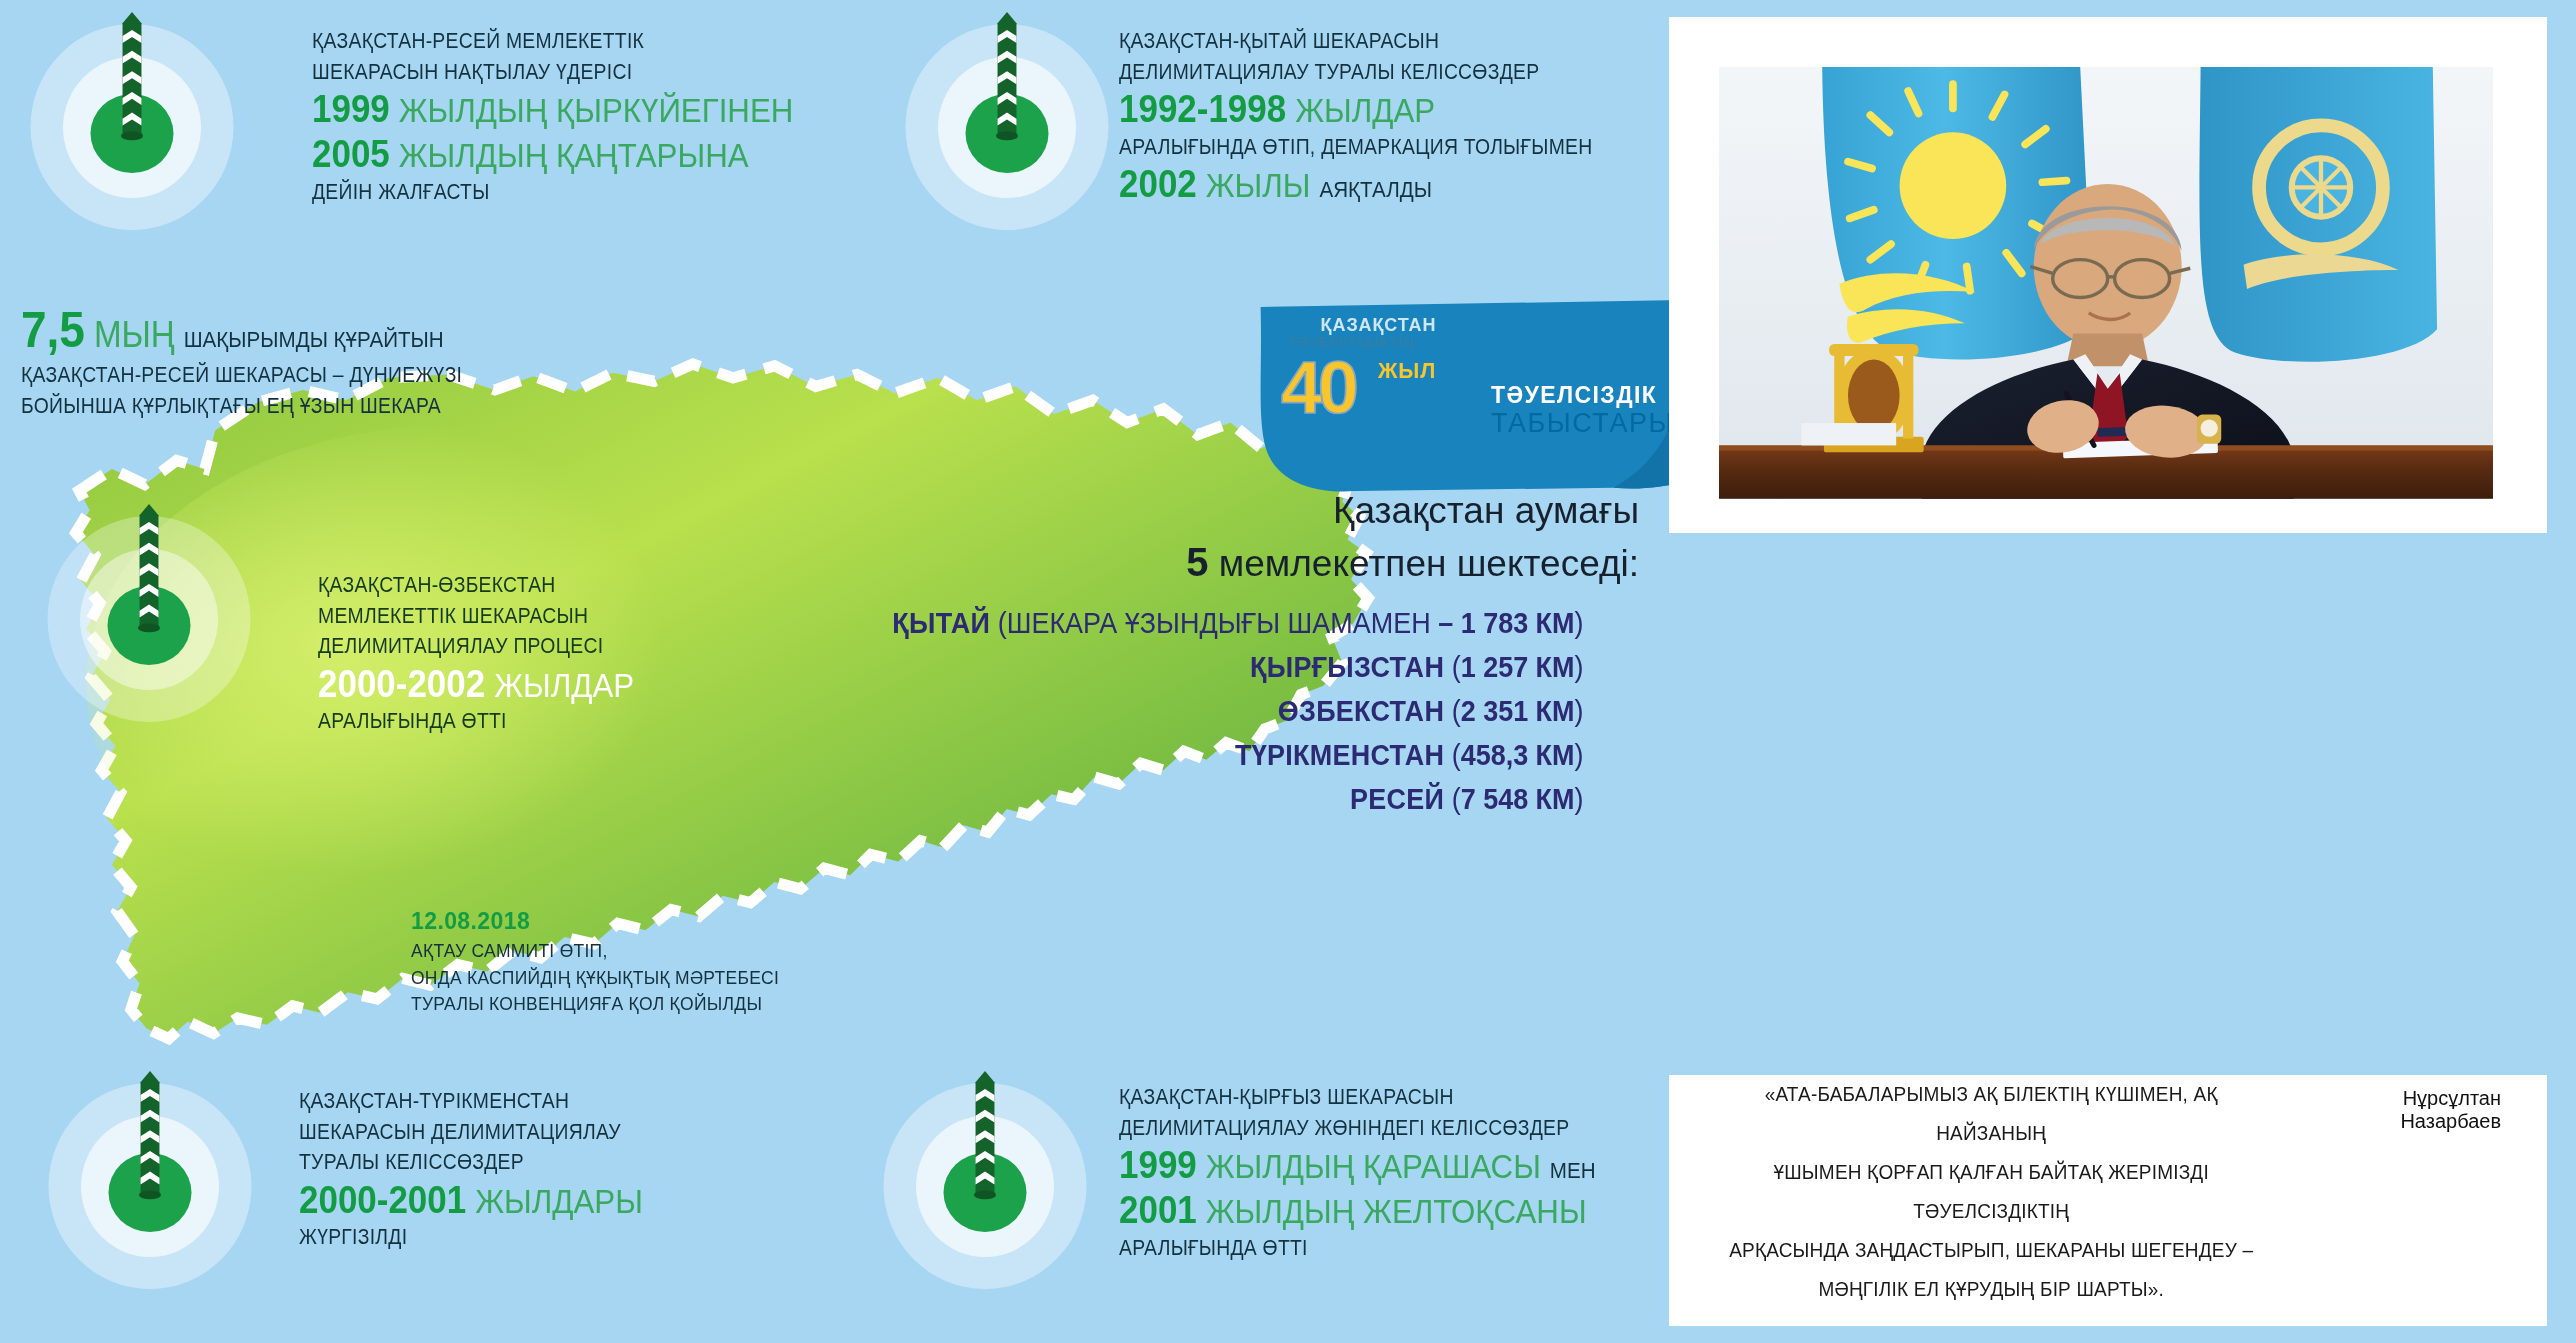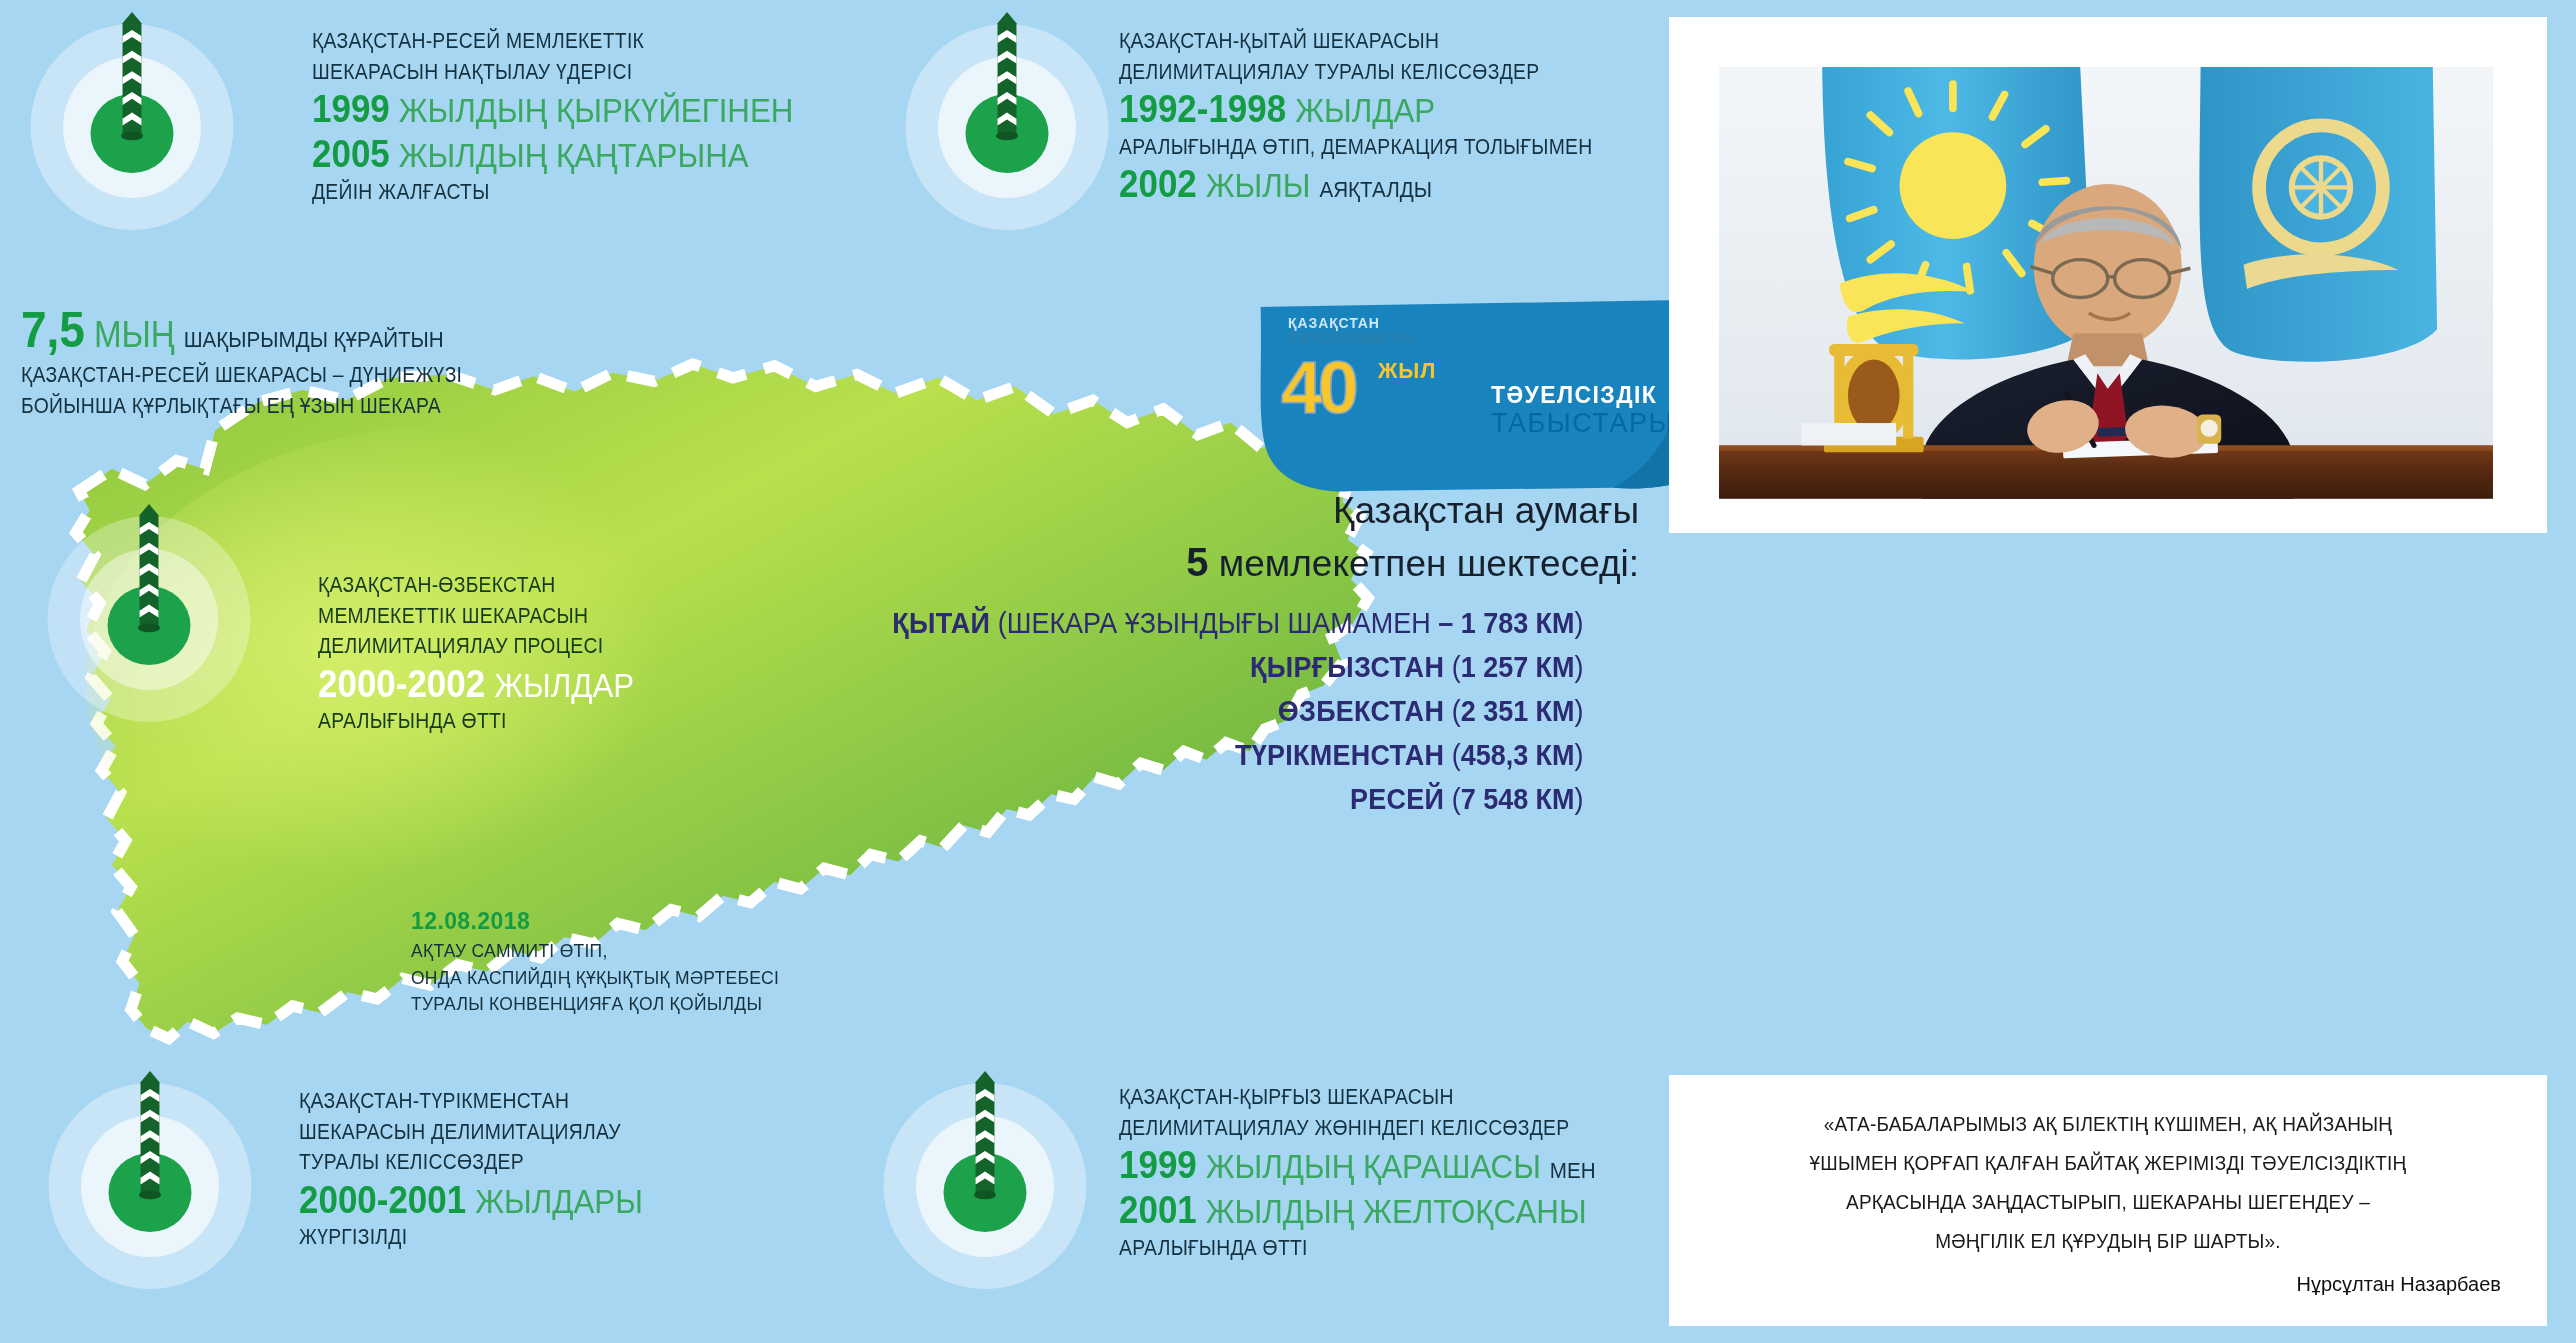--- a/index.html
+++ b/index.html
@@ -66,38 +66,38 @@
   
   .aktau{position:absolute;left:411px;top:908px;width:404px;}
   .aktau .date{font-size:23px;font-weight:bold;color:#149c45;letter-spacing:0.4px;margin-bottom:3.4px;}
   .aktau .ln{font-size:19px;color:#14313f;line-height:1.38;letter-spacing:0.3px;
     transform:scaleX(.92);transform-origin:left center;}
 
   
   .ribbon{position:absolute;left:1252px;top:288px;width:482px;height:232px;}
   .ribbon svg{position:absolute;inset:0;}
   .rb-logo{position:absolute;left:36px;top:27.5px;width:181px;}
-  .rb-logo .l1{font-size:14px;font-weight:bold;color:#cfe6f5;letter-spacing:0.9px;line-height:1.05;}
+  .rb-logo .l1{font-size:18px;font-weight:bold;color:#cfe6f5;letter-spacing:0.9px;line-height:1.05;text-align:center;}
   .rb-logo .l2{font-size:14.6px;font-weight:bold;color:#2f7fa8;letter-spacing:0.5px;line-height:1.1;}
   .rb-30{position:absolute;left:29px;top:67px;}
   .rb-30 .n30{font-size:74px;font-weight:bold;color:#f8c62c;line-height:.9;letter-spacing:-4.3px;
                -webkit-text-stroke:1.7px #8aa8bd;}
   .rb-zhyl{position:absolute;left:126px;top:71px;font-size:21.5px;font-weight:bold;color:#f8c62c;letter-spacing:0.9px;}
   .rb-right{position:absolute;left:239px;top:94px;width:224px;text-align:left;}
   .rb-right .r1{font-size:23px;font-weight:bold;color:#ffffff;letter-spacing:1.4px;line-height:1.15;}
   .rb-right .r2{font-size:27px;font-weight:400;color:#0369a1;letter-spacing:1.5px;line-height:1.15;}
 
   
   .photo-card{position:absolute;left:1669px;top:17px;width:878px;height:516px;background:#ffffff;}
   .photo{position:absolute;left:50px;top:50px;width:774px;height:432px;overflow:hidden;background:#2f6d8f;}
   .photo svg{position:absolute;inset:0;}
 
   
   .quote-card{position:absolute;left:1669px;top:1075px;width:878px;height:251px;background:#ffffff;
-    display:flex;flex-direction:column;justify-content:center;}
+    display:flex;flex-direction:row;justify-content:center;}
   .quote-card .q{
     text-align:center;font-size:20px;color:#1a1a1a;line-height:1.95;letter-spacing:0.2px;
     padding:0 34px;transform:scaleX(.95);
   }
   .quote-card .who{
     text-align:right;padding:12px 46px 0 0;font-size:20px;font-weight:normal;color:#111;
   }
 </style>
 </head>
 <body>

